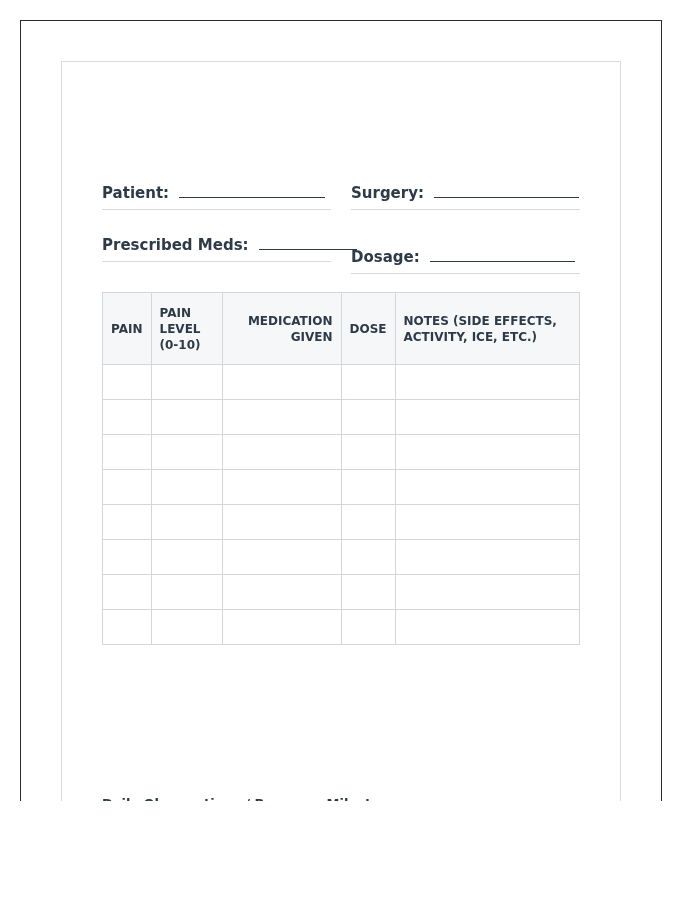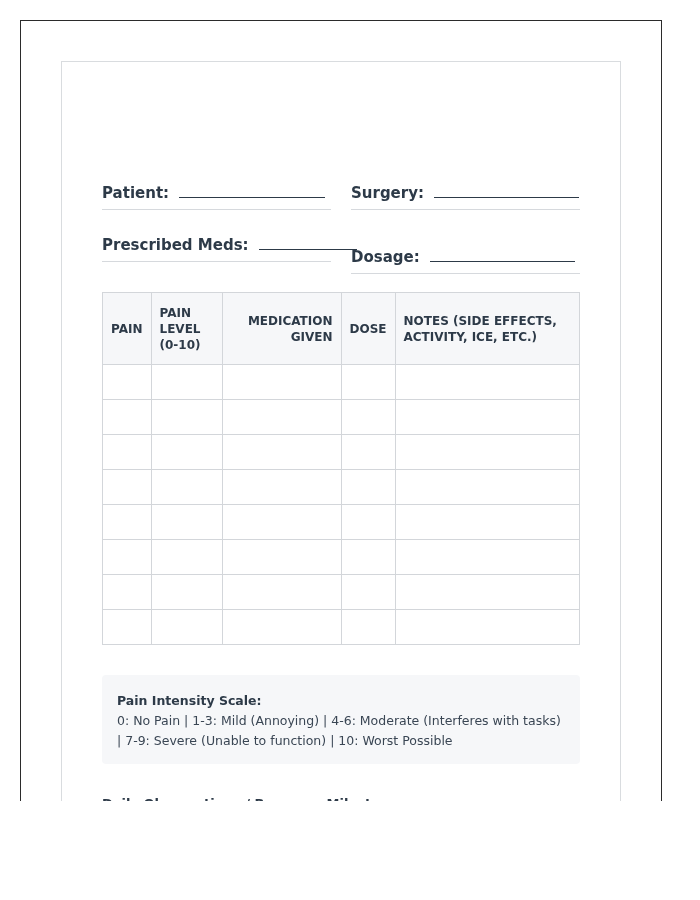--- a/index.html
+++ b/index.html
@@ -130,21 +130,17 @@
         <tr>
             <td></td>
             <td></td>
             <td></td>
             <td></td>
             <td></td>
           </tr>
       </tbody>
     </table>
 
-    <div class="scale-box">
-      <div class="scale-title">Pain Intensity Scale:</div>
-      <div class="scale-text">0: No Pain | 1-3: Mild (Annoying) | 4-6: Moderate (Interferes with tasks) | 7-9: Severe (Unable to function) | 10: Worst Possible</div>
-    </div>
 
     <div class="obs-title">Daily Observations / Recovery Milestones</div>
 
   </div>
 </div>
 
 </body></html>

